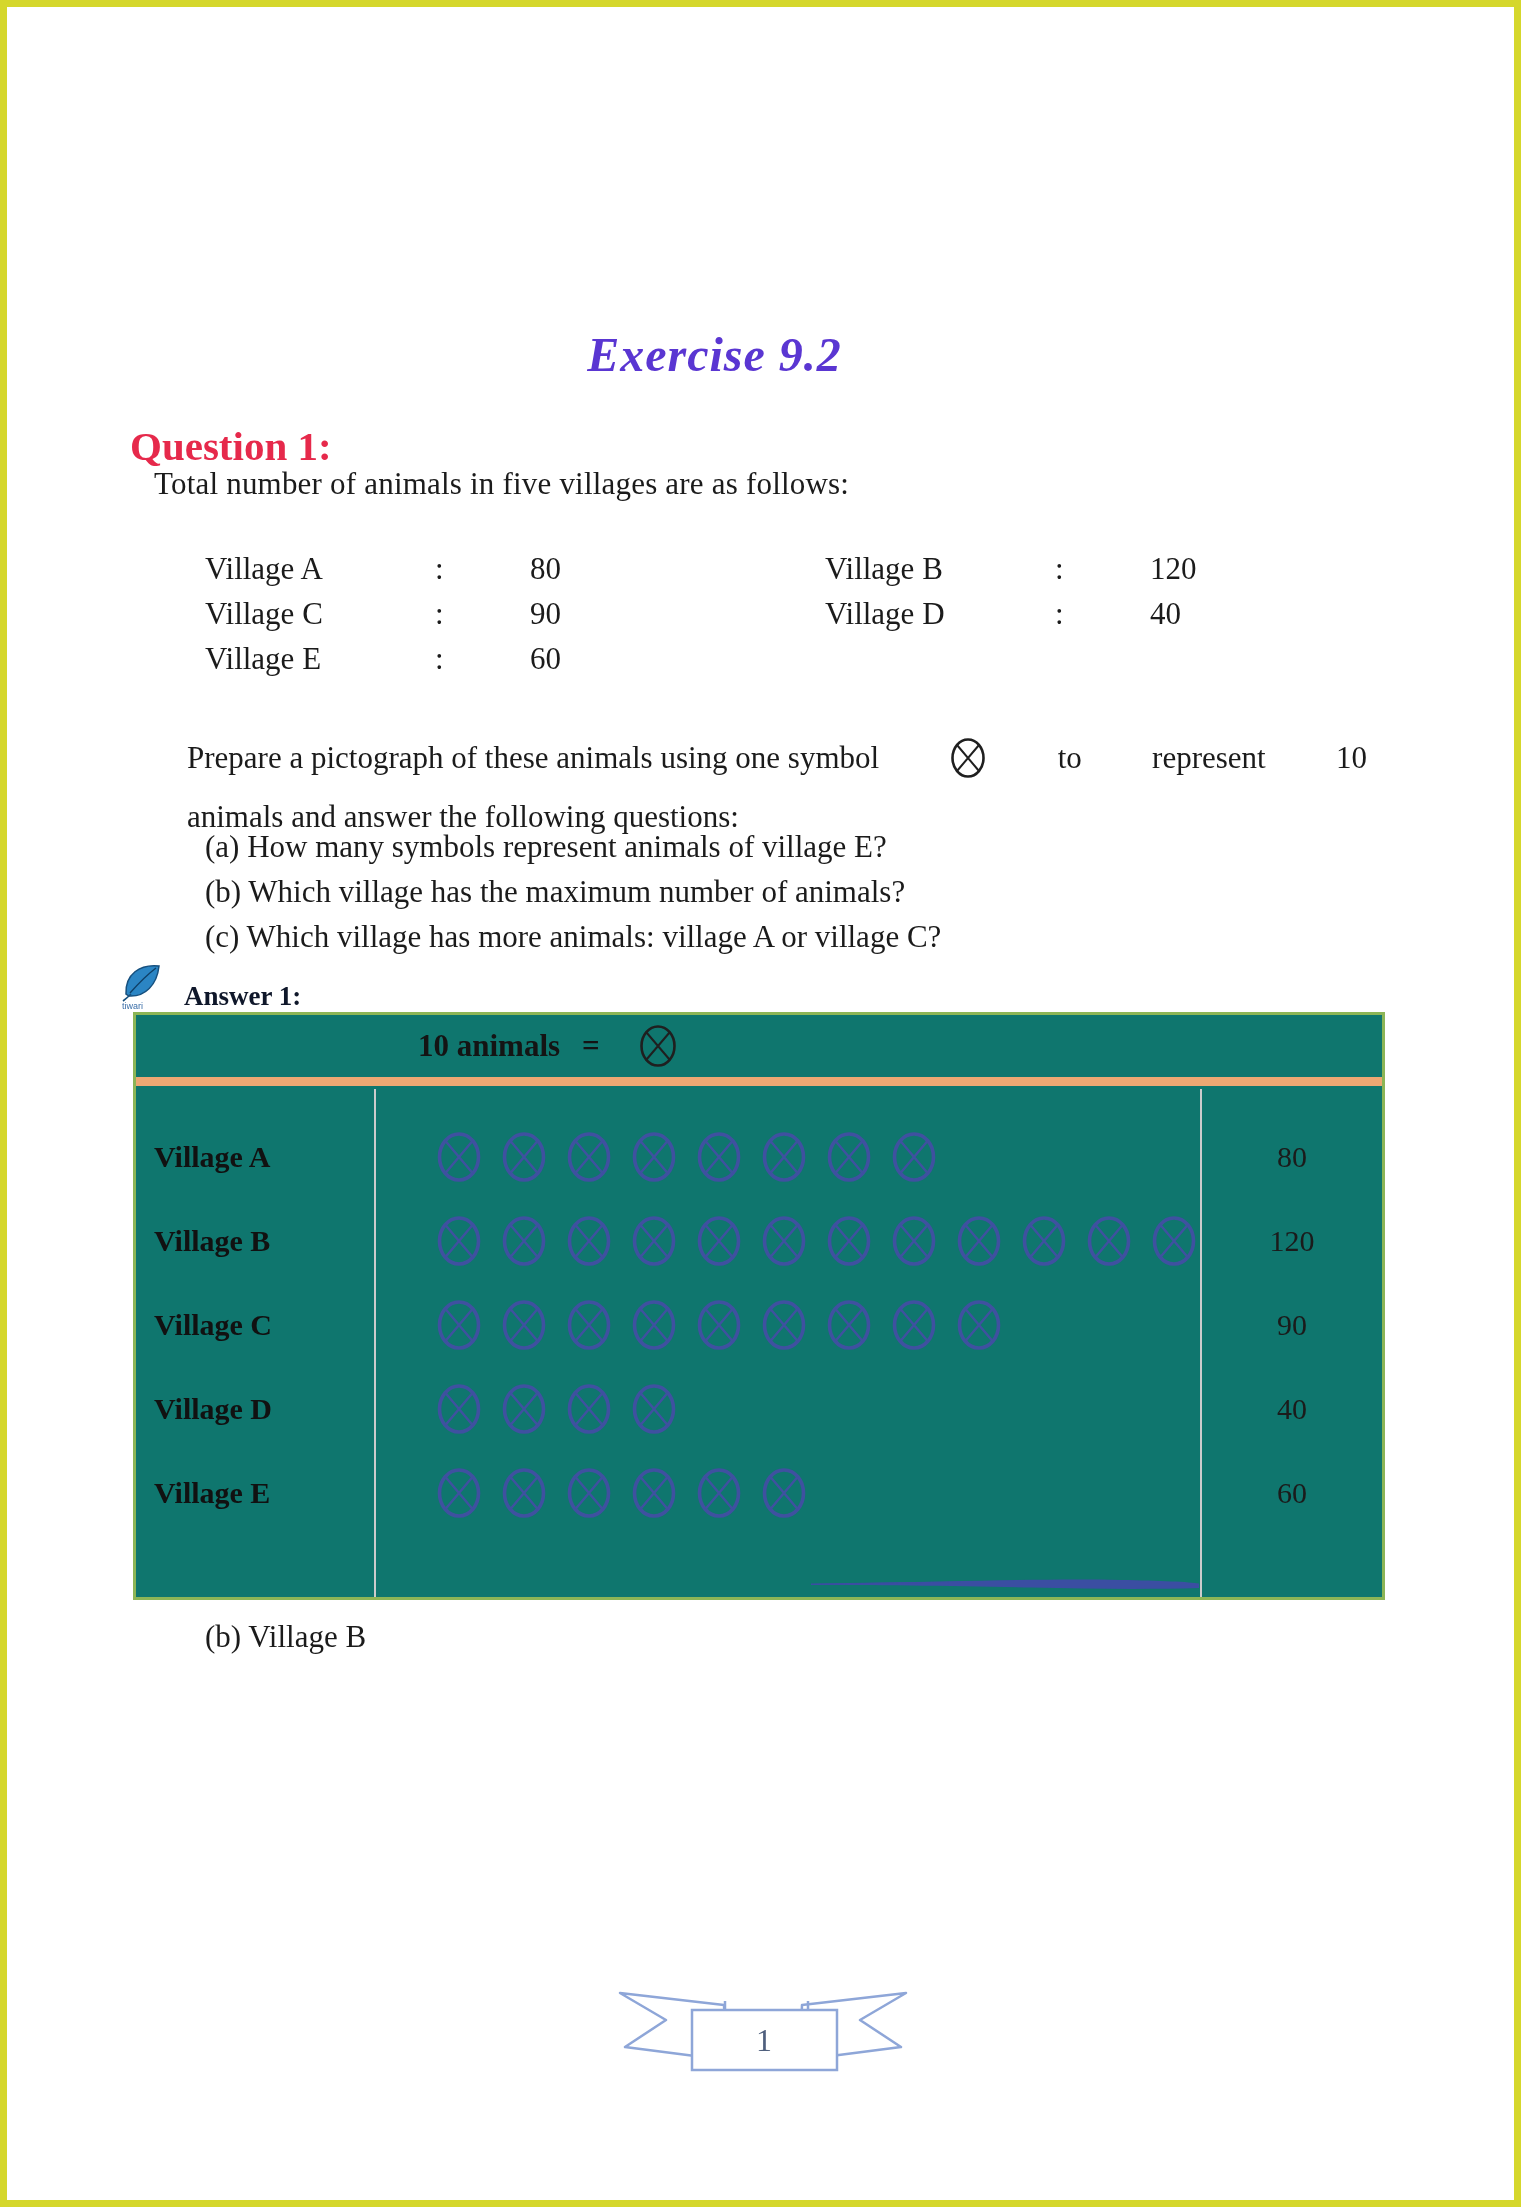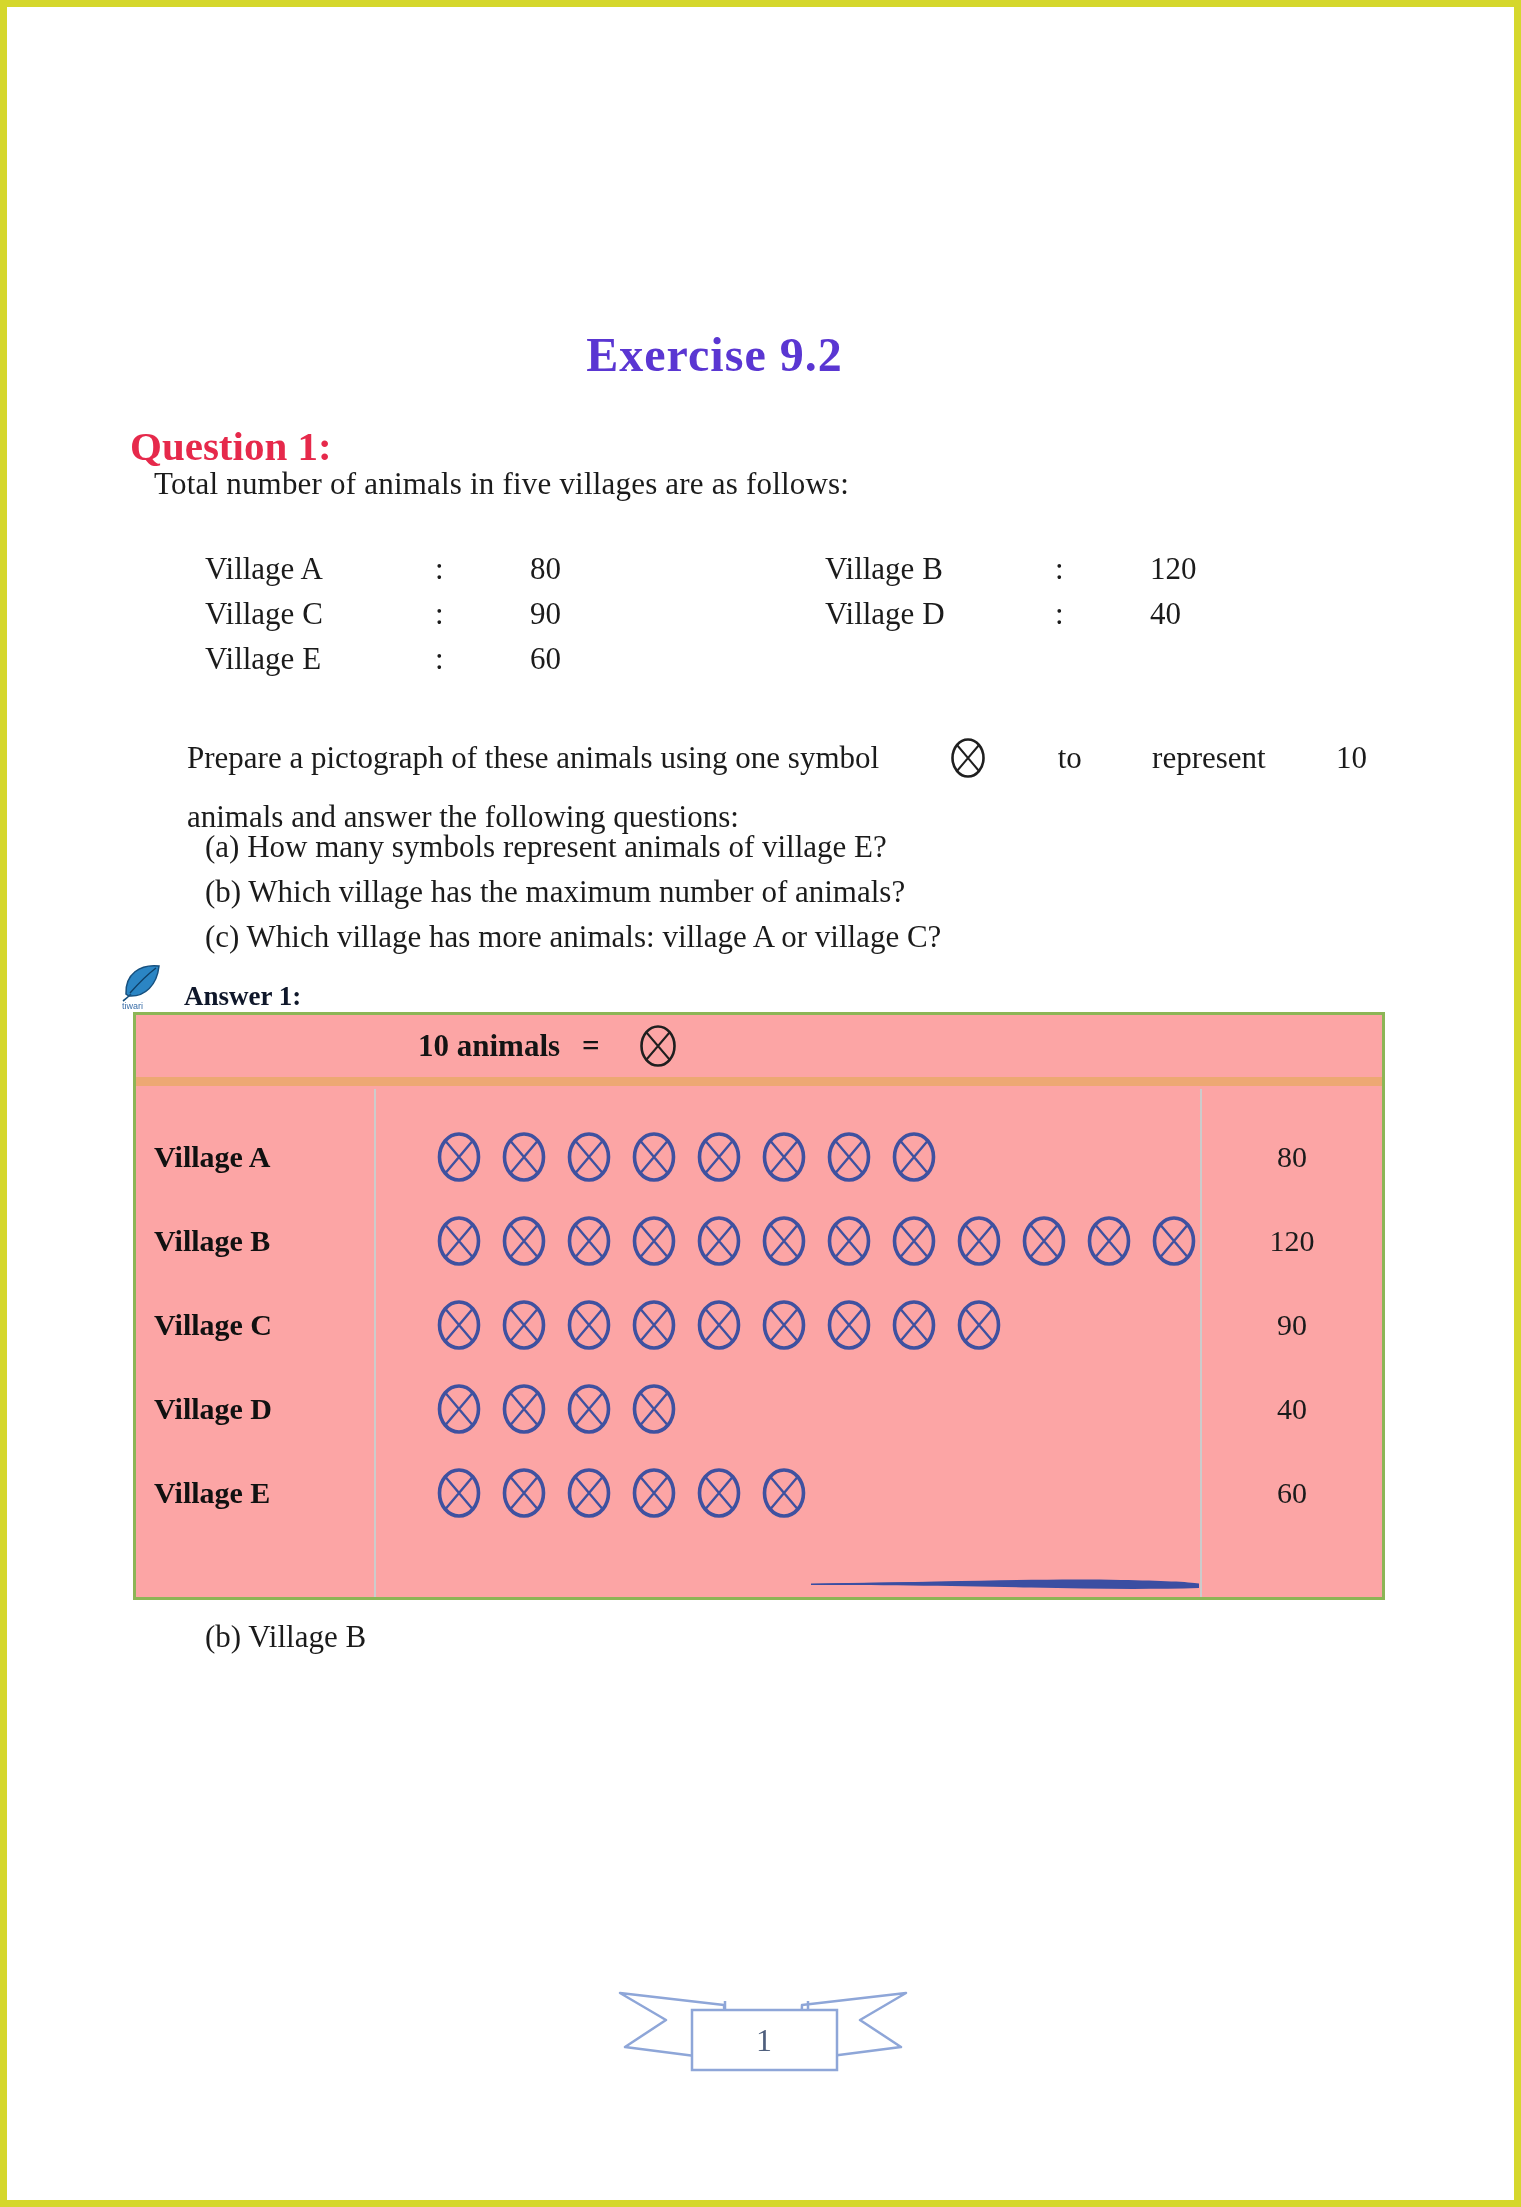--- a/index.html
+++ b/index.html
@@ -3,35 +3,35 @@
 <meta charset="utf-8">
 <style>
   html,body{margin:0;padding:0;}
   body{
     width:1521px;height:2207px;position:relative;background:#ffffff;
     font-family:"Liberation Serif", serif;color:#1b1b1b;overflow:hidden;
   }
   .frame{position:absolute;inset:0;border:7px solid #d5d72c;pointer-events:none;}
   .title{
     position:absolute;top:295px;left:0;right:92px;text-align:center;
-    font-size:48px;font-weight:bold;color:#5a36d2;letter-spacing:1px;
+    font-size:48px;font-weight:bold;font-style:italic;color:#5a36d2;letter-spacing:1px;
   }
   .q-heading{position:absolute;left:130px;top:422px;font-size:41px;font-weight:bold;color:#e6294b;}
   .q-intro{position:absolute;left:130px;top:466px;font-size:31px;letter-spacing:.2px;margin-left:24px;}
   .villages{position:absolute;left:205px;top:546px;font-size:31px;}
   .v-row{display:grid;grid-template-columns:230px 95px 295px 230px 95px 120px;height:45px;align-items:center;}
   .prepare{position:absolute;left:187px;top:735px;width:1180px;font-size:31px;}
   .prep-line1{display:flex;justify-content:space-between;align-items:center;height:46px;}
   .prep-line2{margin-top:18px;height:46px;}
   .subqs{position:absolute;left:205px;top:824px;font-size:31px;line-height:45px;}
   .ans-head{position:absolute;left:120px;top:960px;display:flex;align-items:flex-end;gap:20px;}
   .ans-head .txt{font-size:27px;font-weight:bold;color:#0f172a;line-height:1;}
   .ptable{
     position:absolute;left:133px;top:1012px;width:1252px;height:588px;
-    border:3px solid #8cb556;background:#fca5a5;box-sizing:border-box;
+    border:3px solid #8cb556;background:#0f766e;box-sizing:border-box;
   }
   .pt-header{height:62px;display:flex;align-items:center;padding-left:282px;font-size:31px;font-weight:bold;color:#141414;}
   .pt-header .eq{margin:0 38px 0 22px;}
   .orange-bar{height:9px;width:100%;background:#eda873;}
   .pt-body{position:absolute;top:74px;left:0;right:0;bottom:0;}
   .div-l{position:absolute;left:238px;top:0;bottom:0;width:2px;background:#cccccc;}
   .div-r{position:absolute;left:1064px;top:0;bottom:0;width:2px;background:#cccccc;}
   .pt-rows{position:absolute;top:26px;left:0;right:0;}
   .prow{height:84px;display:flex;align-items:center;}
   .prow-label{width:240px;padding-left:18px;box-sizing:border-box;font-weight:bold;font-size:30px;color:#111;}

